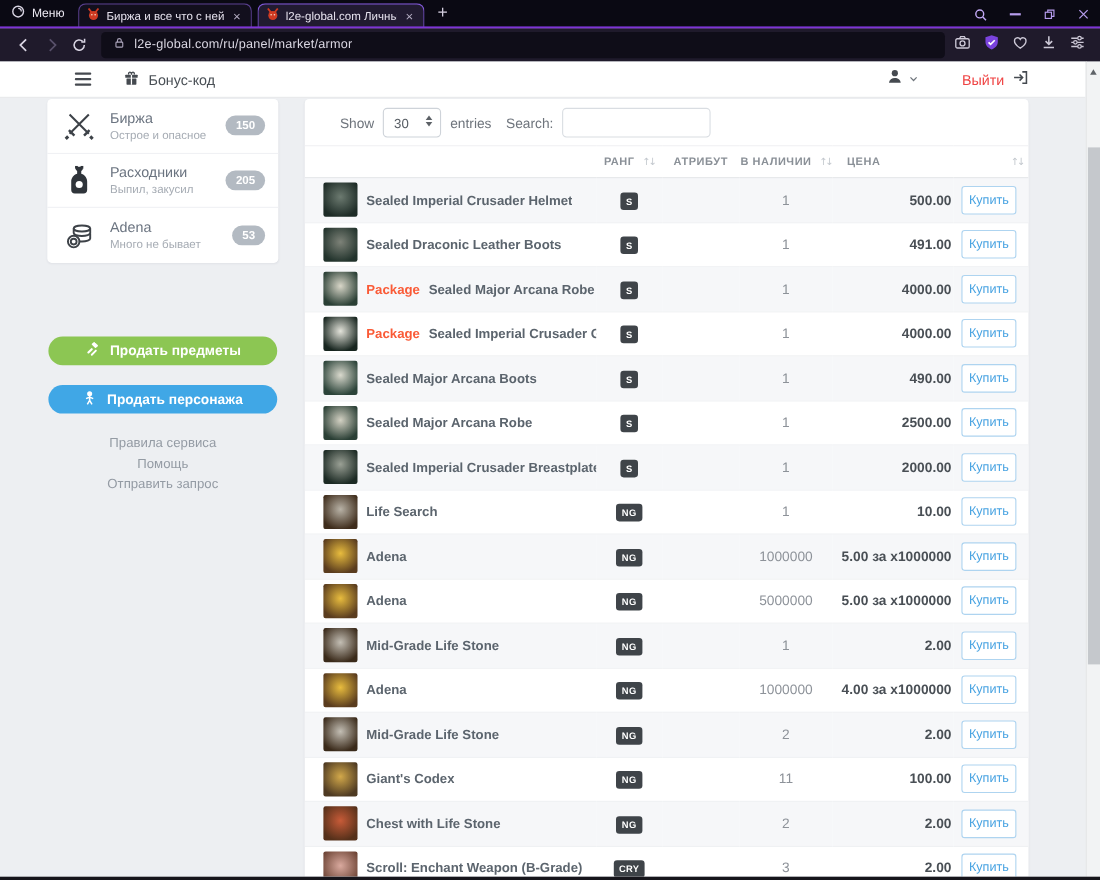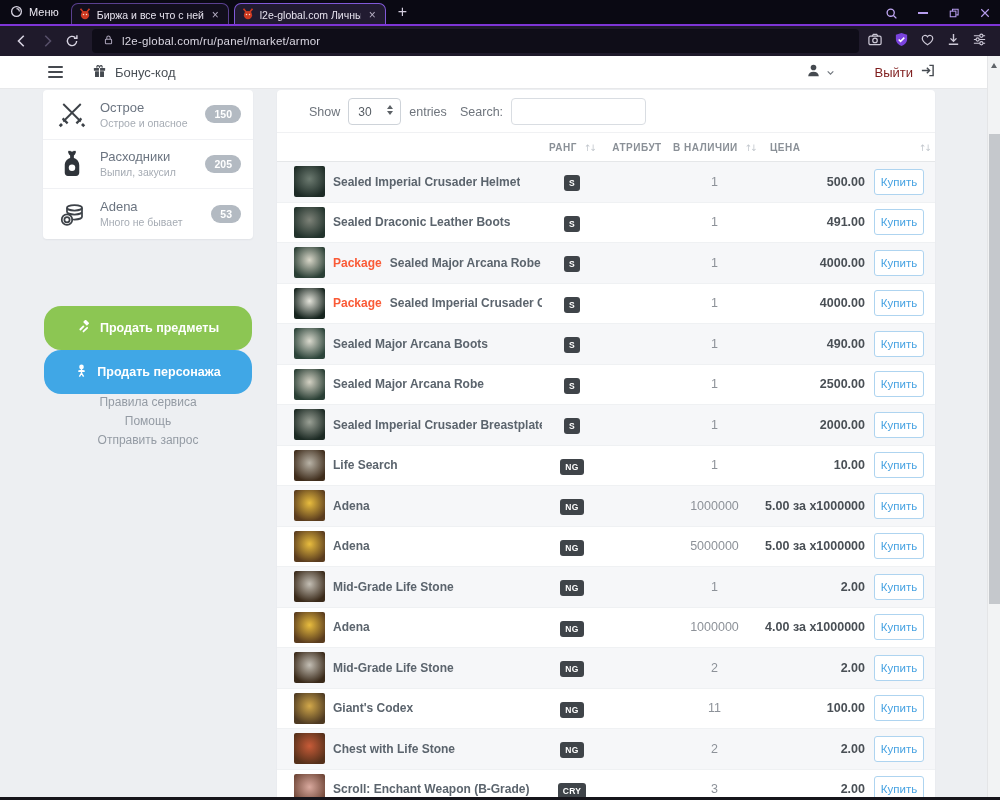--- a/index.html
+++ b/index.html
@@ -21,39 +21,39 @@
   .min-glyph { width:10px; height:2px; background:#b79dee; }
 
   .navbar { position:absolute; top:26px; left:0; right:0; height:30px; background:#1f1a2b; display:flex; align-items:center; padding:0 9px; }
   .nav-btn { width:25px; display:flex; justify-content:center; align-items:center; }
   .url-bar { flex:1; height:24px; margin:0 8px; background:#0f0d18; border-radius:4px; display:flex; align-items:center; gap:8px; padding:0 11px; }
   .url-text { color:#dad7e2; font-size:11.5px; letter-spacing:.2px; }
   .nav-right { display:flex; align-items:center; gap:11px; padding-right:4px; }
 
   
   .page { position:absolute; top:56px; left:0; right:13px; bottom:3px; background:#edeff2; overflow:hidden; }
-  .page-header { position:absolute; top:0; left:0; right:0; height:33px; background:#fff; border-bottom:1px solid #e7e8ea; display:flex; align-items:center; }
+  .page-header { position:absolute; top:0; left:0; right:0; height:33px; background:#fff; border-bottom:1px solid #e7e8ea; display:flex; align-items:center;padding-left:20px; }
   .ph-left { margin-left:48px; display:flex; align-items:center; gap:29px; }
   .hamburger { display:flex; flex-direction:column; gap:3px; }
   .hamburger i { display:block; width:15px; height:2px; background:#45494f; border-radius:1px; }
   .bonus { display:flex; align-items:center; gap:8px; font-size:13px; color:#4a5056; }
   .ph-right { margin-left:auto; margin-right:52px; display:flex; align-items:center; gap:40px; }
   .user-menu { display:flex; align-items:center; gap:5px; }
-  .logout { display:flex; align-items:center; gap:7px; font-size:13px; color:#7f1d1d; }
+  .logout { display:flex; align-items:center; gap:7px; font-size:13px; color:#ef4444; }
 
   .sidebar { position:absolute; left:43px; top:34px; width:210px; background:#fff; border-radius:4px; box-shadow:0 1px 2px rgba(40,40,60,.06); }
   .cat { height:49.5px; display:flex; align-items:center; gap:10px; padding:0 12px 0 11px; border-bottom:1px solid #f0f1f4; cursor:pointer; }
   .cat:last-child { border-bottom:none; }
   .cat-icon { width:36px; display:flex; justify-content:center; flex:none; }
   .cat-text { display:flex; flex-direction:column; gap:2px; min-width:0; }
   .cat-title { font-size:13px; color:#6b7480; }
   .cat-sub { font-size:10.5px; color:#a6acb4; white-space:nowrap; }
   .cat-badge { margin-left:auto; background:#b3bac2; color:#fff; font-size:10.5px; font-weight:bold; padding:3px 9px; border-radius:10px; flex:none;text-align:center; }
 
-  .btn { position:absolute; left:44px; width:208px; height:44px; border:none; border-radius:17px; color:#fff; font-weight:bold; font-size:12.5px; font-family:"Liberation Sans",sans-serif; display:flex; align-items:center; justify-content:center; gap:9px; cursor:pointer; }
+  .btn { position:absolute; left:44px; width:208px; height:26px; border:none; border-radius:17px; color:#fff; font-weight:bold; font-size:12.5px; font-family:"Liberation Sans",sans-serif; display:flex; align-items:center; justify-content:center; gap:9px; cursor:pointer; }
   .btn-green { top:250px; background:#8cc653; }
   .btn-blue { top:294px; background:#40a7e6; }
 
   .side-links { position:absolute; top:337px; left:43px; width:210px; text-align:center; }
   .side-links a { display:block; color:#949ba4; font-size:12px; line-height:19px; text-decoration:none; }
 
   .main-card { position:absolute; left:277px; top:34px; width:658px; bottom:0; background:#fff; border-radius:4px 4px 0 0; overflow:hidden; box-shadow:0 1px 2px rgba(40,40,60,.06); }
   .controls { position:relative; height:42px; }
   .show-group { position:absolute; left:32px; top:8px; display:flex; align-items:center; gap:8px; font-size:12.5px; color:#6e747c; }
   .page-select { position:relative; width:53px; height:27px; border:1px solid #ced3d9; border-radius:4px; display:flex; align-items:center; padding-left:9px; font-size:12px; color:#565c63; background:#fff; }
@@ -268,21 +268,21 @@
     <aside class="sidebar">
       <div class="cat">
         <span class="cat-icon">
           <svg width="30" height="30" viewBox="0 0 24 24" fill="none" stroke="#3d4248" stroke-width="1.5">
               <path d="M5 4l14 14M19 4L5 18"></path>
               <path d="M15.5 19.5l4-4M4.5 15.5l4 4" stroke-width="1.8"></path>
               <path d="M20 20l1.8 1.8M4 20l-1.8 1.8" stroke-width="2.2"></path>
             </svg>
         </span>
         <span class="cat-text">
-          <span class="cat-title">Острое</span>
+          <span class="cat-title">Биржа</span>
           <span class="cat-sub">Острое и опасное</span>
         </span>
         <span class="cat-badge">150</span>
       </div>
       <div class="cat">
         <span class="cat-icon">
           <svg width="30" height="30" viewBox="0 0 24 24">
               <path d="M9.5 2h5v2.2l-1 1v1.9c3 1 4.3 3.4 4.3 5.9v6A2.6 2.6 0 0 1 15.2 21.5H8.8A2.6 2.6 0 0 1 6.2 19v-6c0-2.5 1.3-4.9 4.3-5.9V5.2l-1-1z" fill="#2f343a"></path>
               <rect x="9" y="1.5" width="2" height="2" fill="#2f343a"></rect>
               <rect x="13" y="1.5" width="2" height="2" fill="#2f343a"></rect>

